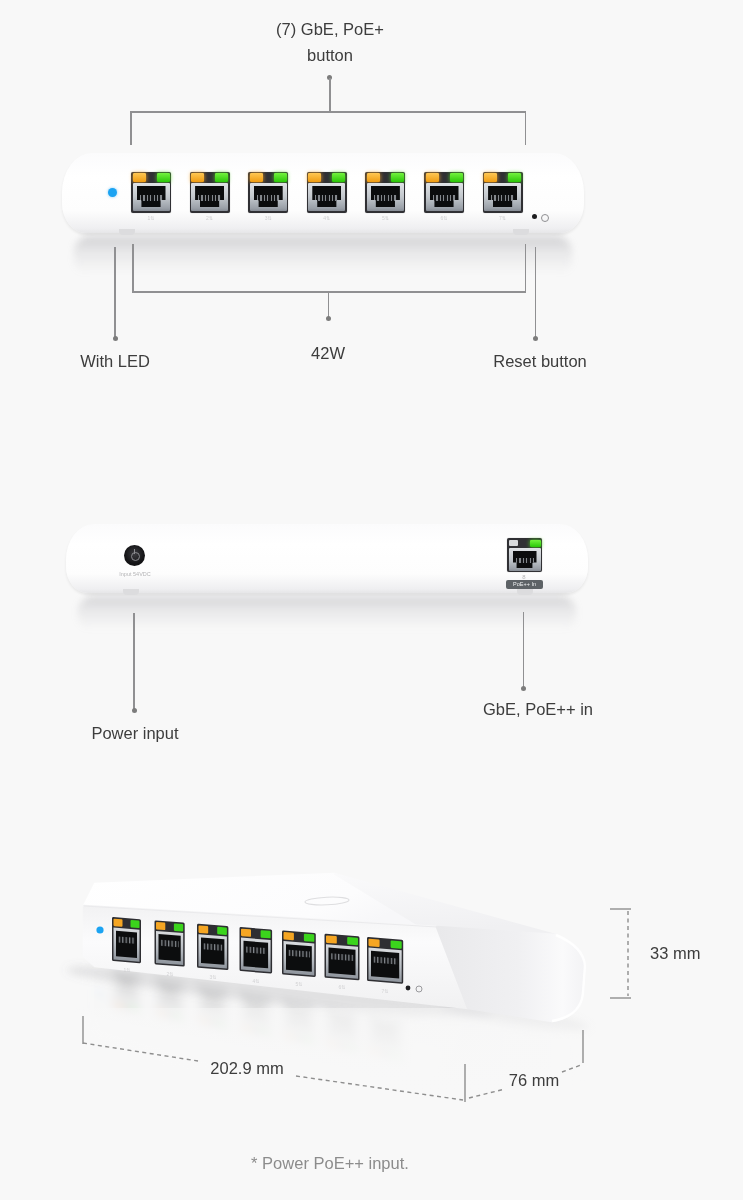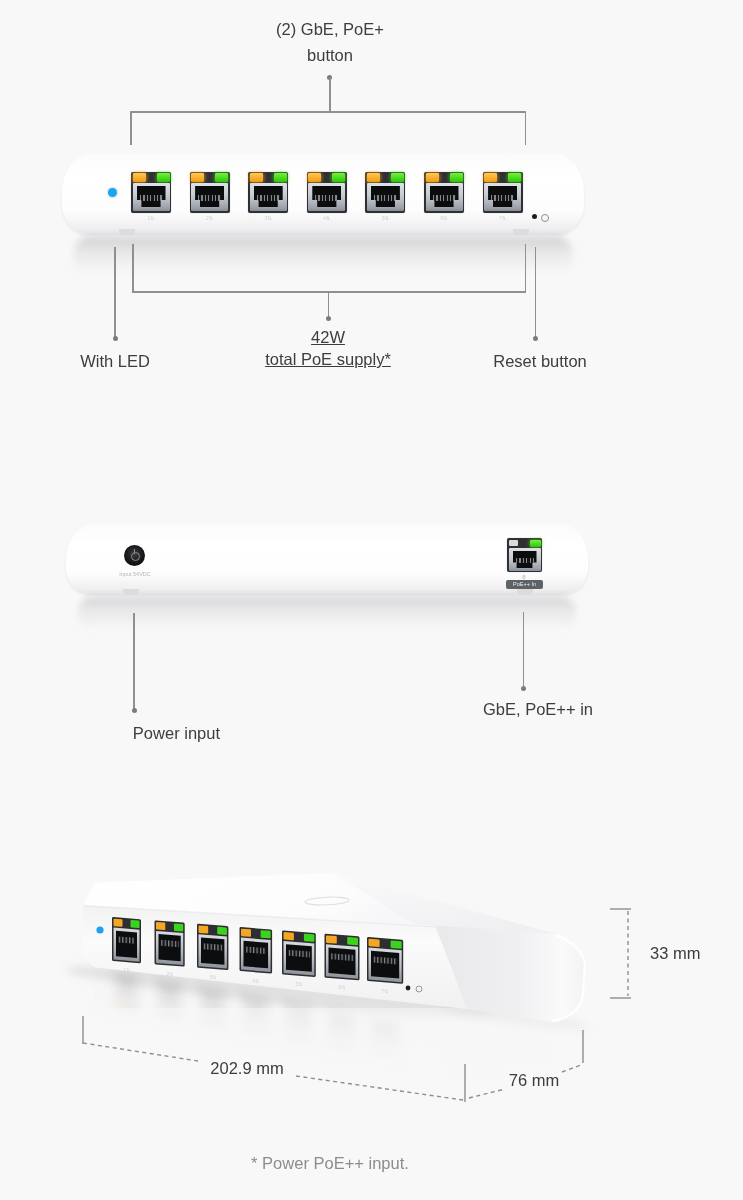--- a/index.html
+++ b/index.html
@@ -35,21 +35,21 @@
   .pwr-line{position:absolute;left:9.9px;top:4px;width:1.2px;height:5px;background:#8a8b8f;}
   .tiny{position:absolute;font-size:5.5px;color:#b4b4b6;text-align:center;}
   .badge{position:absolute;background:#5d6266;border-radius:2px;color:#eef0f1;font-size:5.5px;line-height:9px;text-align:center;}
 </style>
 </head>
 <body>
 
 <div id="page">
 
   <div class="abs label" style="left:230px;top:16px;width:200px;">
-    <div>(2) GbE, PoE+</div>
+    <div>(7) GbE, PoE+</div>
     <div>button</div>
   </div>
   <div class="dot" style="left:327px;top:75px;"></div>
   <div class="vline" style="left:329px;top:78px;height:33px;"></div>
   <div class="hline" style="left:130px;top:111px;width:396px;"></div>
   <div class="vline" style="left:130px;top:111px;height:34px;"></div>
   <div class="vline" style="left:524.5px;top:111px;height:34px;"></div>
 
   <div class="refl" style="left:74px;top:236px;width:498px;height:40px;border-radius:16px;background:linear-gradient(180deg,rgba(125,125,133,0.30),rgba(140,140,148,0.13) 45%,rgba(140,140,148,0) 95%);"></div>
   <div class="body-shell" style="left:62px;top:153px;width:522px;height:80px;border-radius:30px 30px 24px 24px / 40px 40px 30px 30px;"></div>
@@ -134,23 +134,22 @@
 
   <div class="vline" style="left:114px;top:247px;height:92px;"></div>
   <div class="dot" style="left:112.5px;top:336px;"></div>
   <div class="abs label" style="left:30px;top:348px;width:170px;">With LED</div>
 
   <div class="vline" style="left:132px;top:244px;height:48px;"></div>
   <div class="vline" style="left:524.5px;top:244px;height:48px;"></div>
   <div class="hline" style="left:132px;top:291px;width:394px;"></div>
   <div class="vline" style="left:327.5px;top:291px;height:26px;"></div>
   <div class="dot" style="left:325.5px;top:316px;"></div>
-  <div class="abs label" style="left:228px;top:326px;width:200px;line-height:22px;text-decoration:underline;">
+  <div class="abs label" style="left:228px;top:342px;width:200px;line-height:22px;">
     <div>42W</div>
-    <div>total PoE supply*</div>
   </div>
 
   <div class="vline" style="left:534.5px;top:247px;height:92px;"></div>
   <div class="dot" style="left:533px;top:336px;"></div>
   <div class="abs label" style="left:455px;top:348px;width:170px;">Reset button</div>
 
   <div class="refl" style="left:78px;top:596px;width:498px;height:36px;border-radius:16px;background:linear-gradient(180deg,rgba(125,125,133,0.28),rgba(140,140,148,0.12) 45%,rgba(140,140,148,0) 95%);"></div>
   <div class="body-shell" style="left:66px;top:524px;width:522px;height:69px;border-radius:28px 28px 22px 22px / 36px 36px 26px 26px;"></div>
   <div class="foot" style="left:123px;top:589px;"></div>
   <div class="foot" style="left:517px;top:589px;"></div>
@@ -168,21 +167,21 @@
         <div class="opening" style="height:17px;">
           <div class="pins" style="top:7px;height:5px;"></div>
         </div>
       </div>
   </div>
   <div class="tiny" style="left:494px;top:574px;width:60px;font-size:6px;">8</div>
   <div class="badge" style="left:506px;top:580px;width:37px;height:9px;">PoE++ In</div>
 
   <div class="vline" style="left:133px;top:613px;height:98px;"></div>
   <div class="dot" style="left:131.5px;top:708px;"></div>
-  <div class="abs label" style="left:50px;top:720px;width:170px;text-align:right;">Power input</div>
+  <div class="abs label" style="left:50px;top:720px;width:170px;">Power input</div>
 
   <div class="vline" style="left:522.5px;top:612px;height:75px;"></div>
   <div class="dot" style="left:521px;top:686px;"></div>
   <div class="abs label" style="left:438px;top:698px;width:200px;line-height:22px;">
     <div>GbE, PoE++ in</div>
   </div>
 
   <svg class="abs" style="left:40px;top:855px;" width="690" height="265" viewBox="40 855 690 265">
     <defs>
       <linearGradient id="gTop" x1="0" y1="0" x2="1" y2="0.3">

